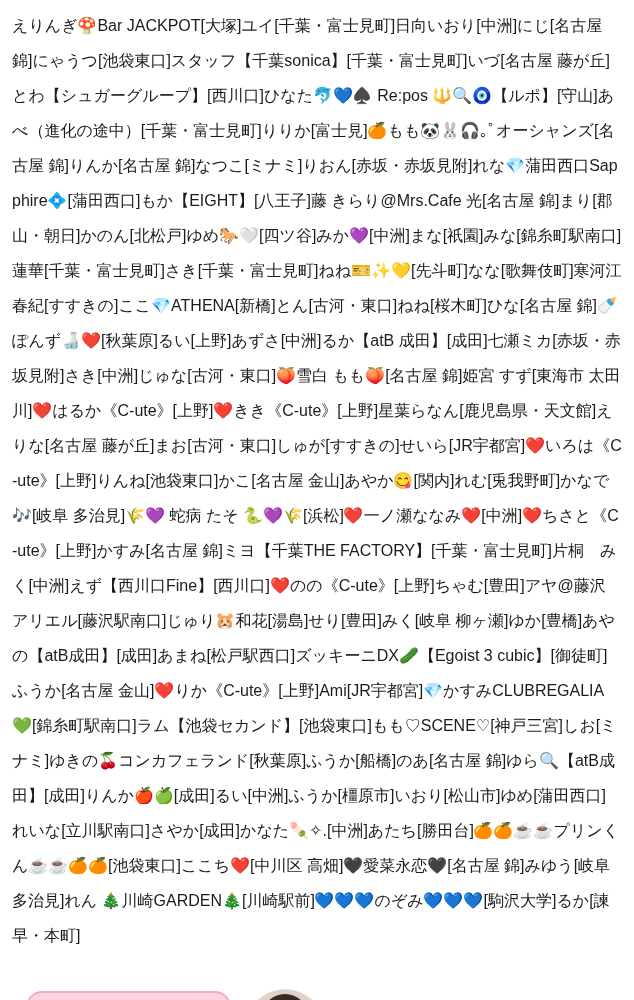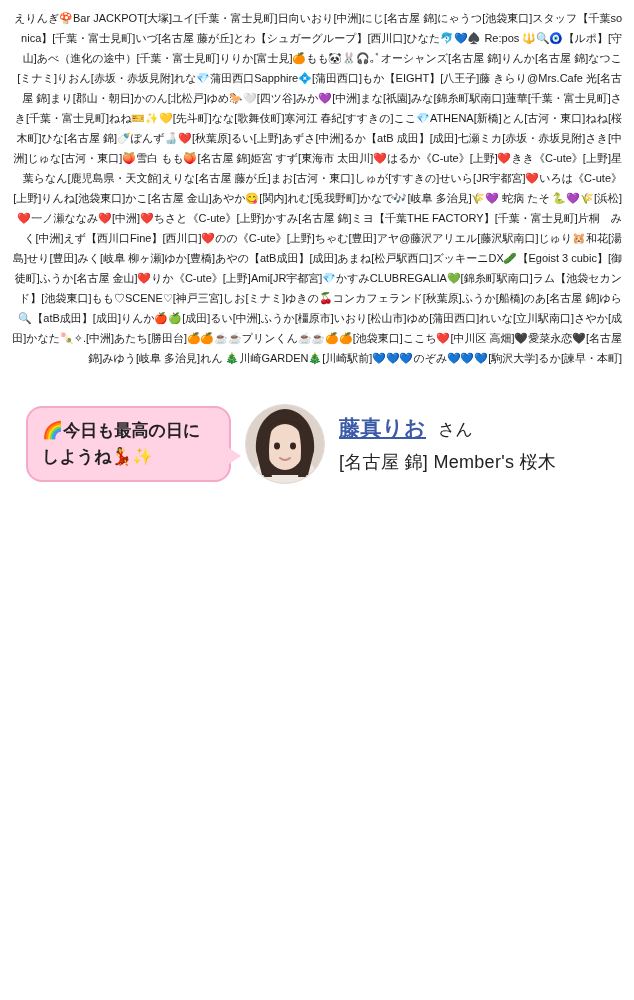--- a/index.html
+++ b/index.html
@@ -15,25 +15,25 @@
   }
   .page {
     position: relative;
     width: 634px;
     min-height: 1000px;
     background: #ffffff;
     box-sizing: border-box;
     padding: 8px 12px 0 12px;
   }
   .tag-flow {
-    font-size: 11px;
-    line-height: 20px;
+    font-size: 16px;
+    line-height: 35px;
     letter-spacing: 0px;
     word-break: break-all;
-    text-align: right;
+    text-align: left;
   }
   .footer-card {
     margin-top: 26px;
     padding: 10px 14px 16px 14px;
     display: flex;
     align-items: center;
     gap: 14px;
   }
   .bubble {
     position: relative;

